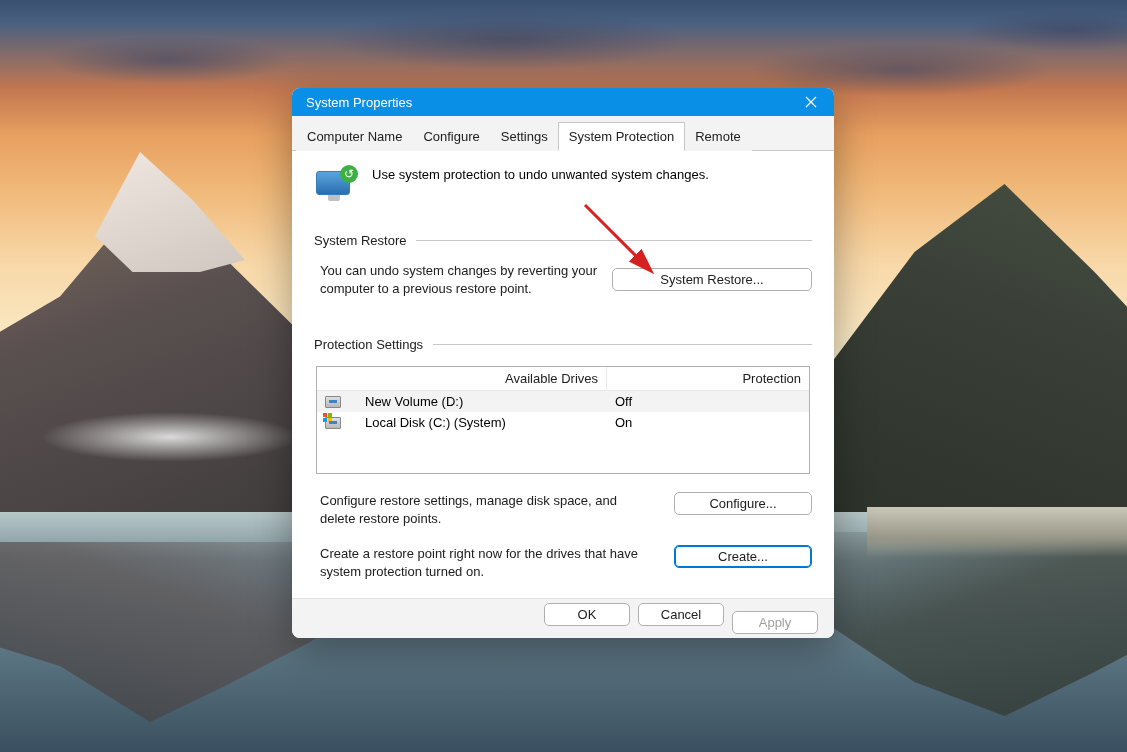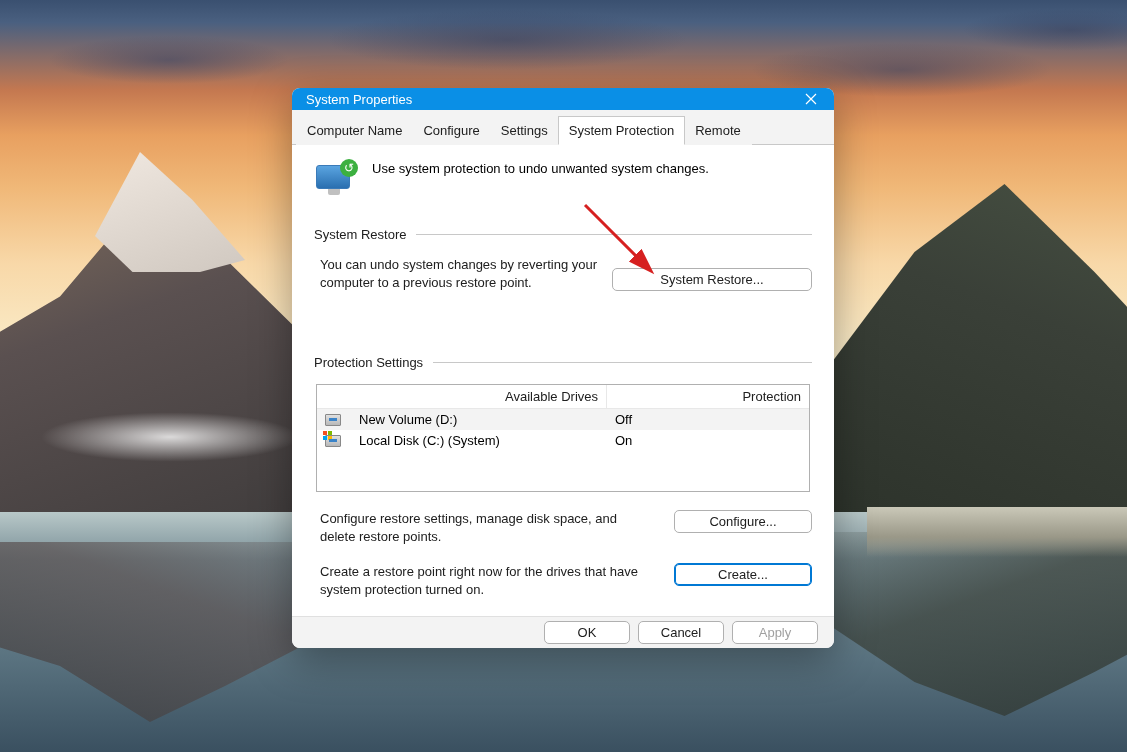--- a/index.html
+++ b/index.html
@@ -68,21 +68,21 @@
     .dialog {
       position: absolute;
       top: 88px; left: 292px;
       width: 542px;
       background: #fff;
       border-radius: 8px;
       box-shadow: 0 12px 40px rgba(0,0,0,0.35);
       overflow: hidden;
     }
     .titlebar {
-      height: 22px;
+      height: 28px;
       background: #0a8fe6;
       display: flex; align-items: center; justify-content: space-between;
       padding: 0 0 0 14px;
     }
     .titlebar-title { color: #fff; font-size: 13px; }
     .close-btn {
       width: 46px; height: 38px; display: flex; align-items: center; justify-content: center;
       color: #fff; font-size: 16px; cursor: pointer;
     }
 
@@ -135,33 +135,33 @@
       color: #fff; font-size: 12px;
     }
 
     .group-header {
       display: flex; align-items: center; gap: 10px; margin-bottom: 14px;
     }
     .group-header .label { color: #202020; white-space: nowrap; }
     .group-header .line { flex: 1; height: 1px; background: #c8c8c8; }
 
     .restore-row {
-      display: flex; gap: 4px; align-items: flex-end; margin-bottom: 64px;
+      display: flex; gap: 4px; align-items: center; margin-bottom: 40px;
       padding-left: 6px;
     }
     .restore-row .text { flex: 1; color: #202020; line-height: 1.35; }
 
     .win-btn {
       min-width: 138px; height: 23px;
       background: #fff; border: 1px solid #b0b0b0; border-radius: 5px;
       font: inherit; font-size: 13px; color: #202020; cursor: pointer;
       padding: 0 16px;
     }
     .win-btn.primary-focus { border: 1px solid #0078d4; box-shadow: inset 0 0 0 1px #0078d4; }
-    .win-btn:disabled { color: #a0a0a0; cursor: default; }
+    .win-btn:disabled { color: #a0a0a0; cursor: default; margin-top: 8px; }
 
     .drive-table {
       border: 1px solid #b0b0b0; margin: 0 2px 18px 2px;
     }
     .drive-head, .drive-row {
       display: flex;
     }
     .drive-head {
       background: #fff; border-bottom: 1px solid #e8e8e8; text-align: right;
     }
@@ -169,21 +169,21 @@
       padding: 4px 8px; font-size: 13px; color: #202020;
       border-right: 1px solid #e8e8e8;
     }
     .drive-head .col:last-child { border-right: none; }
     .col.drive { flex: 0 0 290px; }
     .col.prot { flex: 1; }
     .drive-row {
       align-items: center;
     }
     .drive-row.sel { background: #f3f3f3; }
-    .drive-row .col { padding: 3px 8px; display: flex; align-items: center; gap: 18px; }
+    .drive-row .col { padding: 3px 8px; display: flex; align-items: center; gap: 24px; }
     .drive-body { height: 82px; }
     .hdd-icon {
       width: 16px; height: 12px; background: linear-gradient(180deg,#e0e0e0,#b8b8b8);
       border: 1px solid #888; border-radius: 1px; position: relative;
     }
     .hdd-icon::after { content:""; position:absolute; left:3px; right:3px; top:3px; height:3px; background:#3a83c8; }
     .hdd-icon.win::before {
       content:""; position:absolute; left:-3px; top:-5px; width:10px; height:10px;
       background:
         linear-gradient(#f25022,#f25022) 0 0/4px 4px no-repeat,

